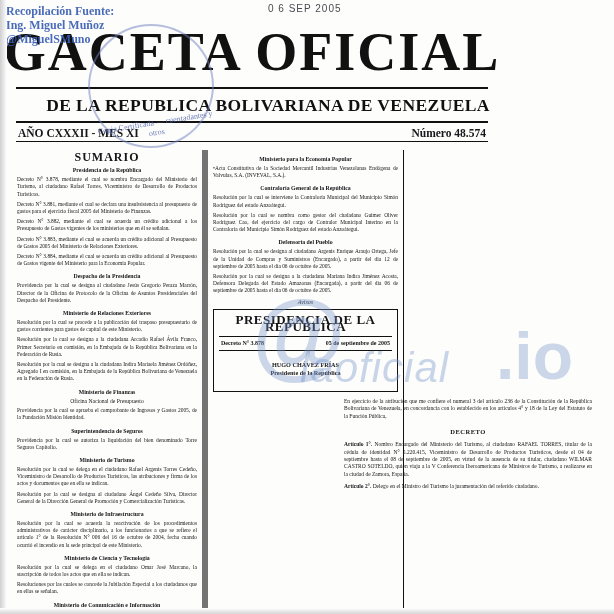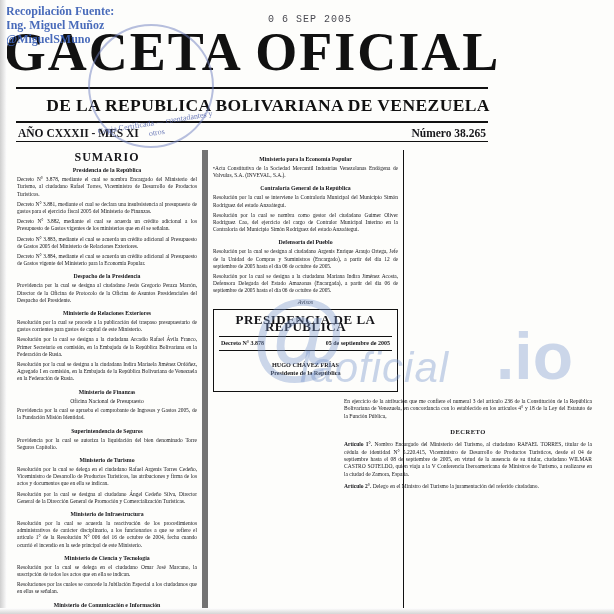--- a/index.html
+++ b/index.html
@@ -25,23 +25,23 @@
     font-weight: bold;
     font-size: 12px;
     line-height: 14px;
     color: #3a5fb5;
     z-index: 6;
     white-space: pre-line;
     opacity: .92;
   }
   .stamp-date {
     position: absolute;
-    top: 14px;
+    top: 3px;
     left: 268px;
-    font-family: Liberation Mono, monospace;
+    font-family: Liberation Sans, sans-serif;
     font-size: 10px;
     letter-spacing: 1px;
     color: #4a4a52;
     z-index: 6;
   }
   .stamp-oval {
     position: absolute;
     top: 24px;
     left: 88px;
     width: 122px;
@@ -260,21 +260,21 @@
   <div class="wm-word">laoficial</div>
   <div class="wm-io">.io</div>
 
   <div class="masthead">
     <div class="gaceta-title">GACETA   OFICIAL</div>
     <div class="rule"></div>
     <div class="republica-line">DE LA REPUBLICA BOLIVARIANA DE VENEZUELA</div>
     <div class="rule"></div>
     <div class="issue-bar">
       <div>AÑO CXXXII - MES XI</div>
-      <div>Número 38.265</div>
+      <div>Número 48.574</div>
     </div>
     <div class="rule thin"></div>
   </div>
 
   <div class="cols">
 
     <div class="col c1">
       <div class="sumario">SUMARIO</div>
       <div id="col1-body">
           <div class="sec-head">Presidencia de la República</div>

